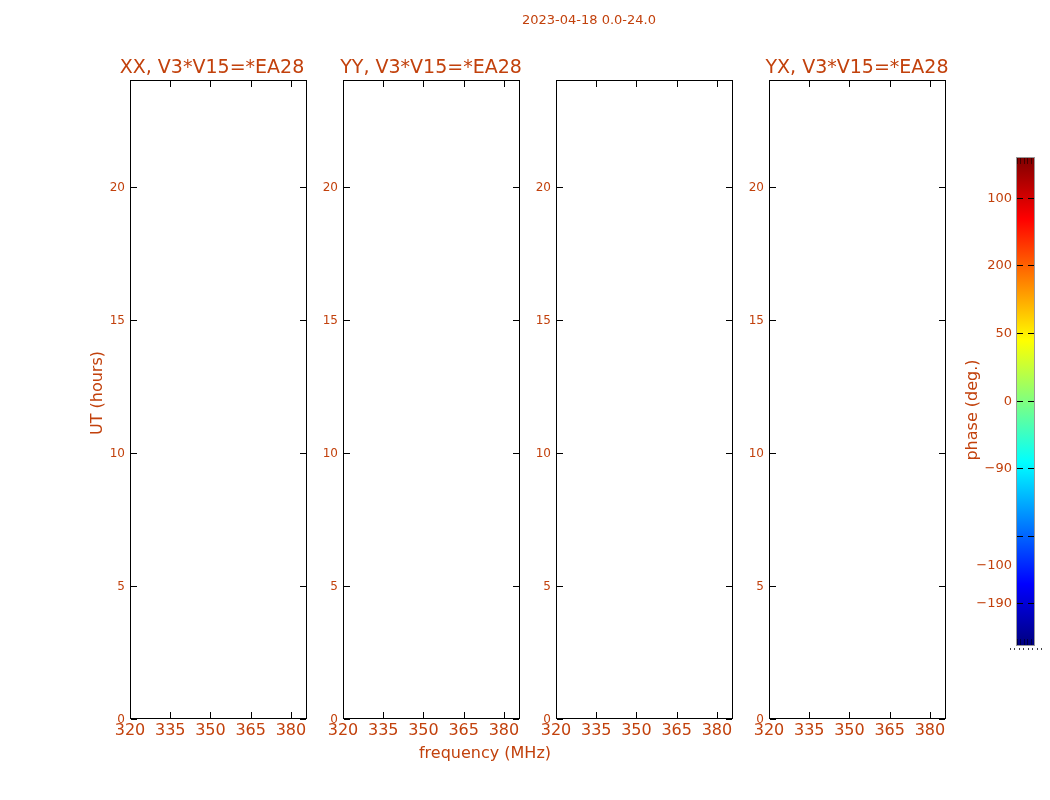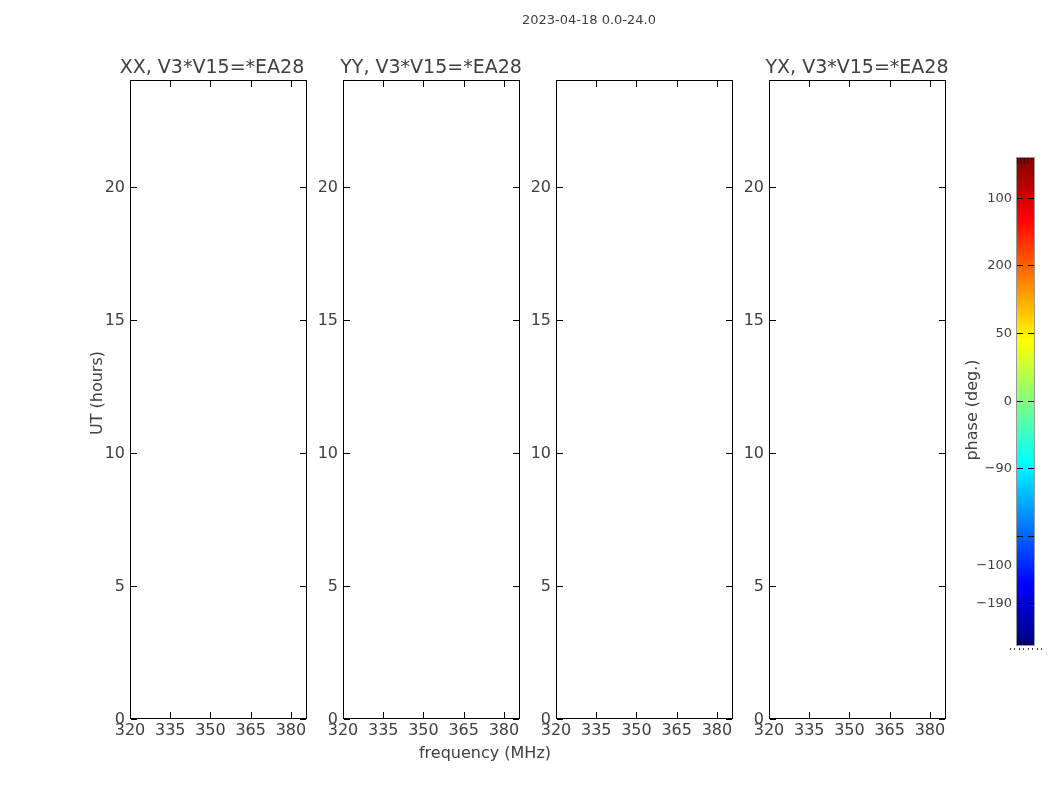--- a/index.html
+++ b/index.html
@@ -1,39 +1,39 @@
 <!DOCTYPE html>
 <html><head>
 <meta charset="utf-8">
 <style>
   html,body { margin:0; padding:0; background:#fff; }
   .figure {
     position:relative; width:1050px; height:800px; background:#ffffff;
-    font-family:"DejaVu Sans", sans-serif; color:#404040; overflow:hidden;
+    font-family:"DejaVu Sans", sans-serif; color:#c2410c; overflow:hidden;
   }
   .figure-title {
     position:absolute; top:12px; left:589px; transform:translateX(-50%);
     font-size:13px; white-space:nowrap;
   }
   .sub-title {
     position:absolute; top:55px; transform:translateX(-50%);
     font-size:19px; white-space:nowrap;
   }
   .plot-box {
     position:absolute; top:80px; width:177px; height:639px;
     border:1px solid #000; box-sizing:border-box; background:#fff;
   }
   .tick { position:absolute; background:#000; }
   .x-tick-label {
     position:absolute; top:722px; transform:translateX(-50%);
     font-size:16px; line-height:16px; white-space:nowrap;
   }
   .y-tick-label {
     position:absolute; width:44px; text-align:right;
-    font-size:16px; line-height:20px;
+    font-size:12px; line-height:20px;
   }
   .axis-label { position:absolute; font-size:16px; white-space:nowrap; }
   .rotated { transform:translate(-50%,-50%) rotate(-90deg); }
   .centered-x { transform:translateX(-50%); }
   .colorbar {
     position:absolute; left:1016px; top:157px; width:17px; height:487px;
     border:1px solid #999; box-sizing:content-box;
   }
   .cbar-teeth {
     position:absolute; left:0; width:100%; height:6px;

